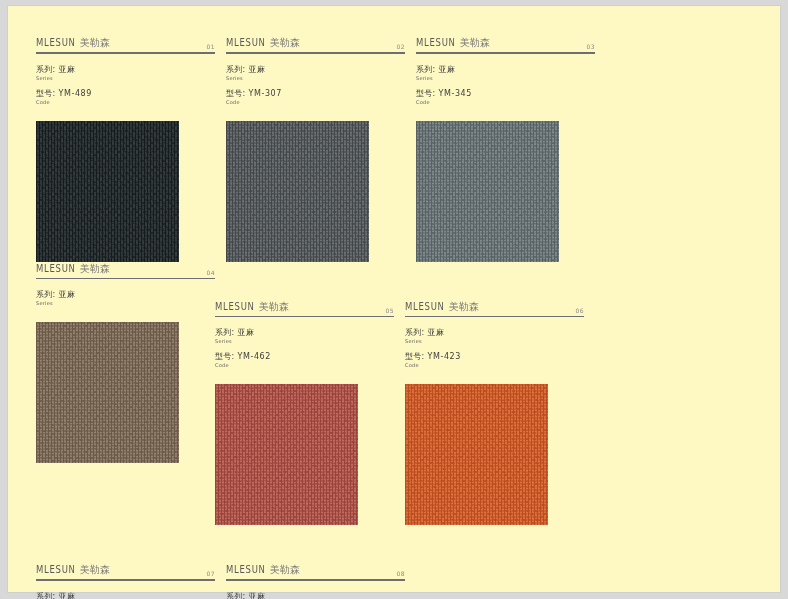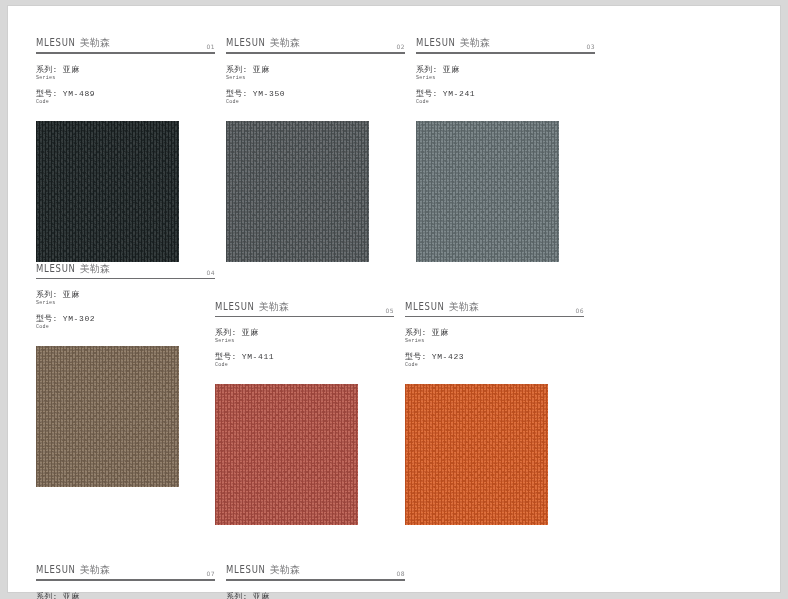--- a/index.html
+++ b/index.html
@@ -14,21 +14,21 @@
     font-family: "DejaVu Sans", "Liberation Sans", sans-serif;
   }
 
   
   .page {
     position: absolute;
     left: 8px;
     top: 6px;
     width: 772px;
     height: 586px;
-    background: #ffffff;
+    background: #fef9c3;
     box-shadow: 0 0 0 1px #cfcfcf;
   }
 
   
   .grid {
     position: absolute;
     left: 28px;
     top: 30px;
     width: 716px;
     display: flex;
@@ -76,21 +76,21 @@
     letter-spacing: 0.4px;
   }
   .rule {
     height: 1.6px;
     background: #6e6e70;
     width: 100%;
     margin-bottom: 11px;
   }
 
   
-  .spec { margin-bottom: 8px; font-family: Liberation Mono, monospace; }
+  .spec { margin-bottom: 8px; }
   .spec-cn {
     font-size: 8px;
     color: #3d3d3f;
     letter-spacing: 0.3px;
     line-height: 1.25;
     white-space: nowrap;
   }
   .spec-cn .val { letter-spacing: 0.6px; }
   .spec-en {
     font-size: 5px;
@@ -147,84 +147,80 @@
             <span class="brand-cn">美勒森</span>
           </div>
           <span class="card-no">02</span>
         </div>
         <div class="rule"></div>
         <div class="spec">
           <div class="spec-cn"><span>系列:</span> <span class="val">亚麻</span></div>
           <div class="spec-en">Series</div>
         </div>
         <div class="spec">
-          <div class="spec-cn"><span>型号:</span> <span class="val">YM-350</span></div>
+          <div class="spec-cn"><span>型号:</span> <span class="val">YM-307</span></div>
           <div class="spec-en">Code</div>
         </div>
         <div class="swatch">
           <div class="weave" style="background-color: rgb(85, 90, 92); background-image: repeating-linear-gradient(90deg, rgb(66, 72, 74) 0px, rgb(66, 72, 74) 1px, transparent 1px, transparent 3px), repeating-linear-gradient(0deg, rgb(106, 112, 115) 0px, rgb(106, 112, 115) 1px, transparent 1px, transparent 3px), repeating-linear-gradient(45deg, rgba(255, 255, 255, 0.06) 0px, rgba(255, 255, 255, 0.06) 2px, rgba(0, 0, 0, 0.06) 2px, rgba(0, 0, 0, 0.06) 4px), repeating-linear-gradient(135deg, rgba(0, 0, 0, 0.05) 0px, rgba(0, 0, 0, 0.05) 3px, rgba(255, 255, 255, 0.04) 3px, rgba(255, 255, 255, 0.04) 6px);"></div>
         </div>
       </div>
       <div class="card">
         <div class="card-head">
           <div class="brand">
             <span class="brand-latin">MLESUN</span>
             <span class="brand-cn">美勒森</span>
           </div>
           <span class="card-no">03</span>
         </div>
         <div class="rule"></div>
         <div class="spec">
           <div class="spec-cn"><span>系列:</span> <span class="val">亚麻</span></div>
           <div class="spec-en">Series</div>
         </div>
         <div class="spec">
-          <div class="spec-cn"><span>型号:</span> <span class="val">YM-241</span></div>
+          <div class="spec-cn"><span>型号:</span> <span class="val">YM-345</span></div>
           <div class="spec-en">Code</div>
         </div>
         <div class="swatch">
           <div class="weave" style="background-color: rgb(105, 116, 119); background-image: repeating-linear-gradient(90deg, rgb(88, 98, 101) 0px, rgb(88, 98, 101) 1px, transparent 1px, transparent 3px), repeating-linear-gradient(0deg, rgb(127, 138, 141) 0px, rgb(127, 138, 141) 1px, transparent 1px, transparent 3px), repeating-linear-gradient(45deg, rgba(255, 255, 255, 0.06) 0px, rgba(255, 255, 255, 0.06) 2px, rgba(0, 0, 0, 0.06) 2px, rgba(0, 0, 0, 0.06) 4px), repeating-linear-gradient(135deg, rgba(0, 0, 0, 0.05) 0px, rgba(0, 0, 0, 0.05) 3px, rgba(255, 255, 255, 0.04) 3px, rgba(255, 255, 255, 0.04) 6px);"></div>
         </div>
       </div>
       <div class="card last">
         <div class="card-head">
           <div class="brand">
             <span class="brand-latin">MLESUN</span>
             <span class="brand-cn">美勒森</span>
           </div>
           <span class="card-no">04</span>
         </div>
         <div class="rule"></div>
         <div class="spec">
           <div class="spec-cn"><span>系列:</span> <span class="val">亚麻</span></div>
           <div class="spec-en">Series</div>
         </div>
-        <div class="spec">
-          <div class="spec-cn"><span>型号:</span> <span class="val">YM-302</span></div>
-          <div class="spec-en">Code</div>
-        </div>
         <div class="swatch">
           <div class="weave" style="background-color: rgb(125, 106, 87); background-image: repeating-linear-gradient(90deg, rgb(107, 89, 71) 0px, rgb(107, 89, 71) 1px, transparent 1px, transparent 3px), repeating-linear-gradient(0deg, rgb(149, 130, 109) 0px, rgb(149, 130, 109) 1px, transparent 1px, transparent 3px), repeating-linear-gradient(45deg, rgba(255, 255, 255, 0.06) 0px, rgba(255, 255, 255, 0.06) 2px, rgba(0, 0, 0, 0.06) 2px, rgba(0, 0, 0, 0.06) 4px), repeating-linear-gradient(135deg, rgba(0, 0, 0, 0.05) 0px, rgba(0, 0, 0, 0.05) 3px, rgba(255, 255, 255, 0.04) 3px, rgba(255, 255, 255, 0.04) 6px);"></div>
         </div>
       </div>
       <div class="card row2">
         <div class="card-head">
           <div class="brand">
             <span class="brand-latin">MLESUN</span>
             <span class="brand-cn">美勒森</span>
           </div>
           <span class="card-no">05</span>
         </div>
         <div class="rule"></div>
         <div class="spec">
           <div class="spec-cn"><span>系列:</span> <span class="val">亚麻</span></div>
           <div class="spec-en">Series</div>
         </div>
         <div class="spec">
-          <div class="spec-cn"><span>型号:</span> <span class="val">YM-411</span></div>
+          <div class="spec-cn"><span>型号:</span> <span class="val">YM-462</span></div>
           <div class="spec-en">Code</div>
         </div>
         <div class="swatch">
           <div class="weave" style="background-color: rgb(176, 82, 71); background-image: repeating-linear-gradient(90deg, rgb(154, 67, 58) 0px, rgb(154, 67, 58) 1px, transparent 1px, transparent 3px), repeating-linear-gradient(0deg, rgb(194, 106, 93) 0px, rgb(194, 106, 93) 1px, transparent 1px, transparent 3px), repeating-linear-gradient(45deg, rgba(255, 255, 255, 0.06) 0px, rgba(255, 255, 255, 0.06) 2px, rgba(0, 0, 0, 0.06) 2px, rgba(0, 0, 0, 0.06) 4px), repeating-linear-gradient(135deg, rgba(0, 0, 0, 0.05) 0px, rgba(0, 0, 0, 0.05) 3px, rgba(255, 255, 255, 0.04) 3px, rgba(255, 255, 255, 0.04) 6px);"></div>
         </div>
       </div>
       <div class="card row2">
         <div class="card-head">
           <div class="brand">
             <span class="brand-latin">MLESUN</span>

